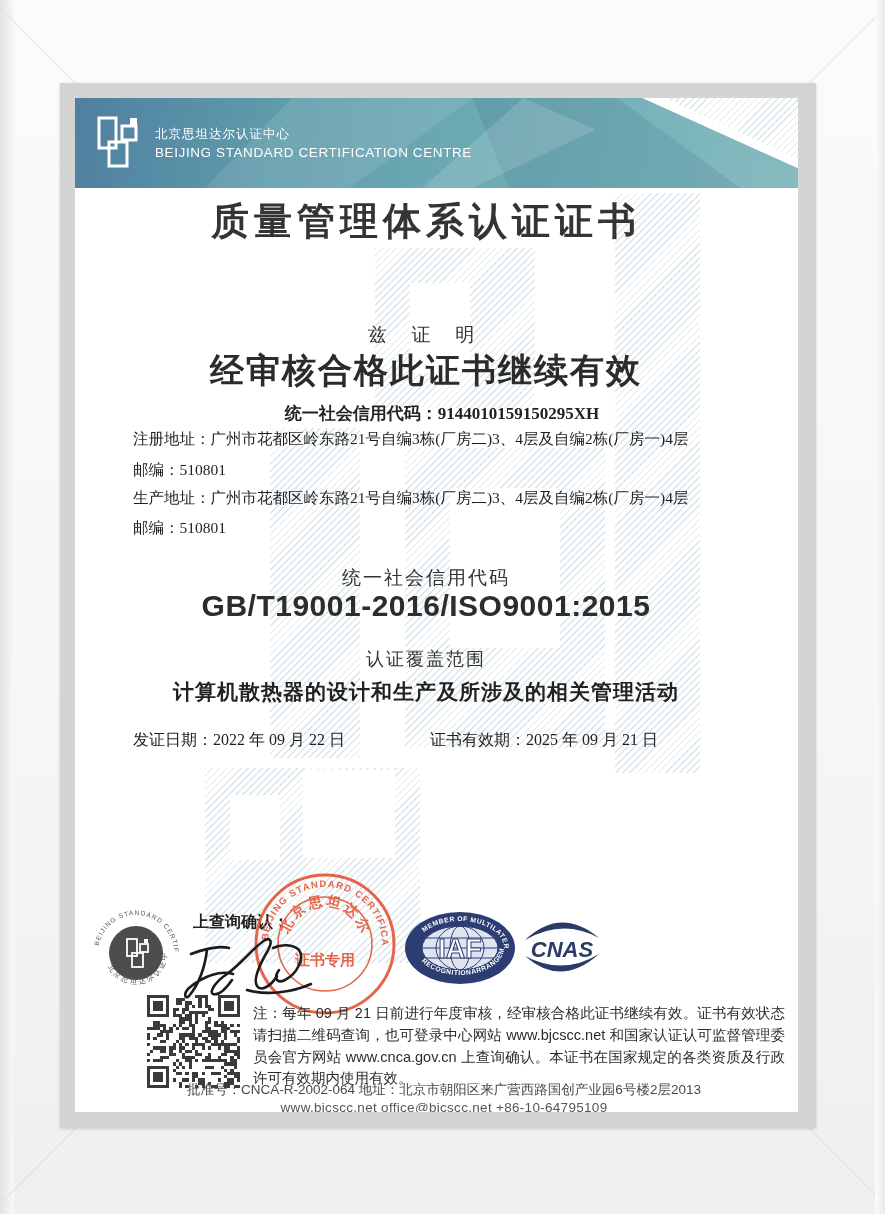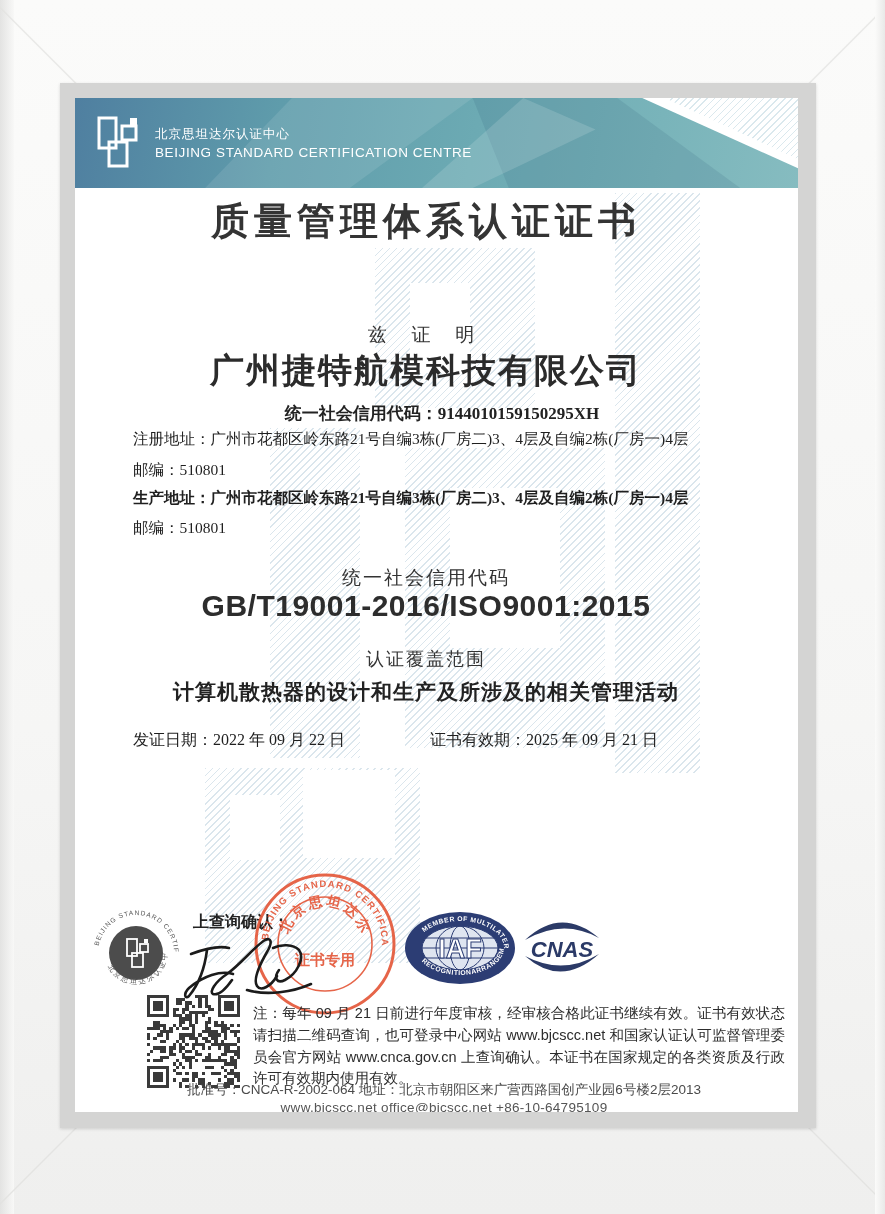--- a/index.html
+++ b/index.html
@@ -47,21 +47,21 @@
   .banner-en { font-family:"Liberation Sans",sans-serif; font-size:13.5px; letter-spacing:.6px; margin-top:2px; }
 
   
   .ctr { position:absolute; left:0; width:702px; text-align:center; color:#2e2e2e; }
   .title { top:98px; font-size:38px; font-weight:bold; letter-spacing:5px; color:#343434; }
   .regno { position:absolute; top:167px; left:348px; font-size:17px; font-weight:bold; color:#222; }
   .hereby { top:224px; font-size:19px; letter-spacing:10px; color:#333; }
   .company { top:250px; font-size:34px; font-weight:bold; letter-spacing:2px; color:#2b2b2b; }
   .credit { top:304px; font-size:17px; font-weight:bold; transform:translateX(16px); color:#222; }
   .addr { position:absolute; left:58px; width:625px; font-size:15.5px; color:#1f1f1f; }
-  .a1 { top:331px; } .a2 { top:362px; } .a3 { top:390px;font-weight:bold; } .a4 { top:420px; }
+  .a1 { top:331px; } .a2 { top:362px; } .a3 { top:390px; } .a4 { top:420px; }
   .conform { top:467px; font-size:19px; letter-spacing:2px; color:#333; }
   .standard { top:491px; font-family:"Liberation Sans",sans-serif; font-size:30px; font-weight:bold; letter-spacing:.5px; color:#2d2d2d; }
   .scope-label { top:549px; font-size:18px; letter-spacing:2px; color:#333; }
   .scope-text { top:580px; font-size:21px; font-weight:bold; letter-spacing:1px; color:#222; }
   .date { position:absolute; top:632px; font-size:16px; color:#1f1f1f; }
   .date.issue { left:58px; } .date.valid { left:355px; }
 
   
   .seal-gray { position:absolute; left:14px; top:808px; width:94px; height:94px; }
   .sig-label { position:absolute; left:118px; top:814px; font-size:16px; font-weight:bold; color:#222; }
@@ -122,21 +122,21 @@
         </svg>
         <div class="banner-text">
           <div class="banner-cn">北京思坦达尔认证中心</div>
           <div class="banner-en">BEIJING STANDARD CERTIFICATION CENTRE</div>
         </div>
       </div>
     </div>
 
     <div class="ctr title">质量管理体系认证证书</div>
     <div class="ctr hereby">兹 证 明</div>
-    <div class="ctr company">广州捷特航模科技有限公司</div>
+    <div class="ctr company">经审核合格此证书继续有效</div>
     <div class="ctr credit">统一社会信用代码：9144010159150295XH</div>
 
     <div class="addr a1">注册地址：广州市花都区岭东路21号自编3栋(厂房二)3、4层及自编2栋(厂房一)4层</div>
     <div class="addr a2">邮编：510801</div>
     <div class="addr a3">生产地址：广州市花都区岭东路21号自编3栋(厂房二)3、4层及自编2栋(厂房一)4层</div>
     <div class="addr a4">邮编：510801</div>
 
     <div class="ctr conform">统一社会信用代码</div>
     <div class="ctr standard">GB/T19001-2016/ISO9001:2015</div>
     <div class="ctr scope-label">认证覆盖范围</div>

